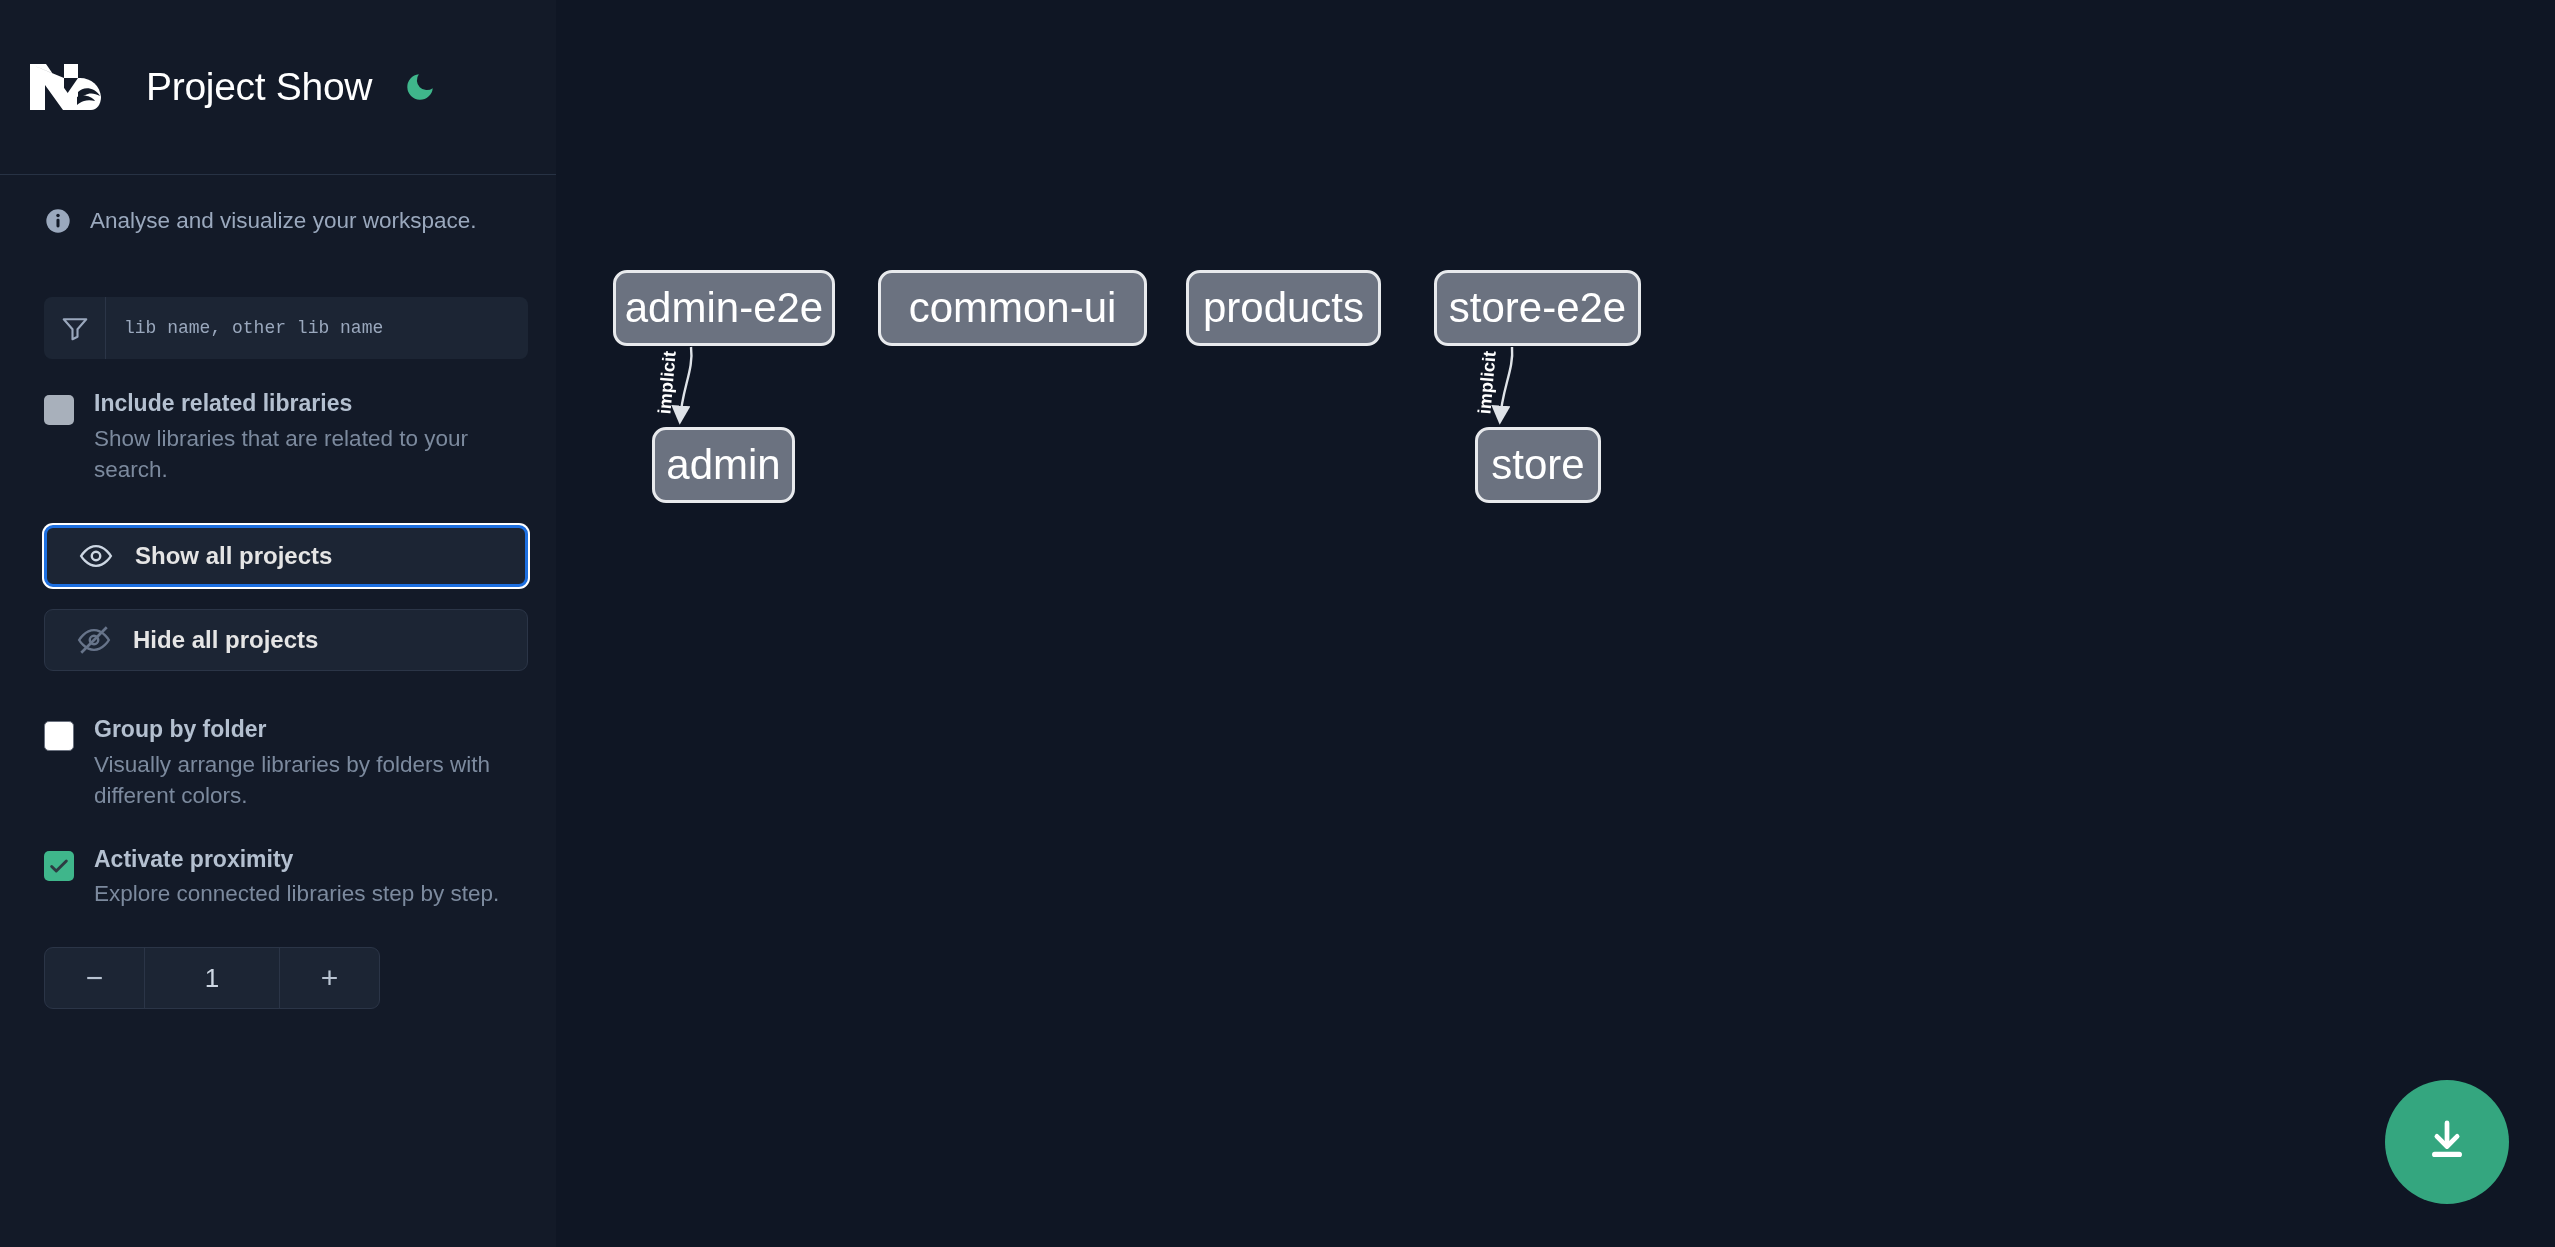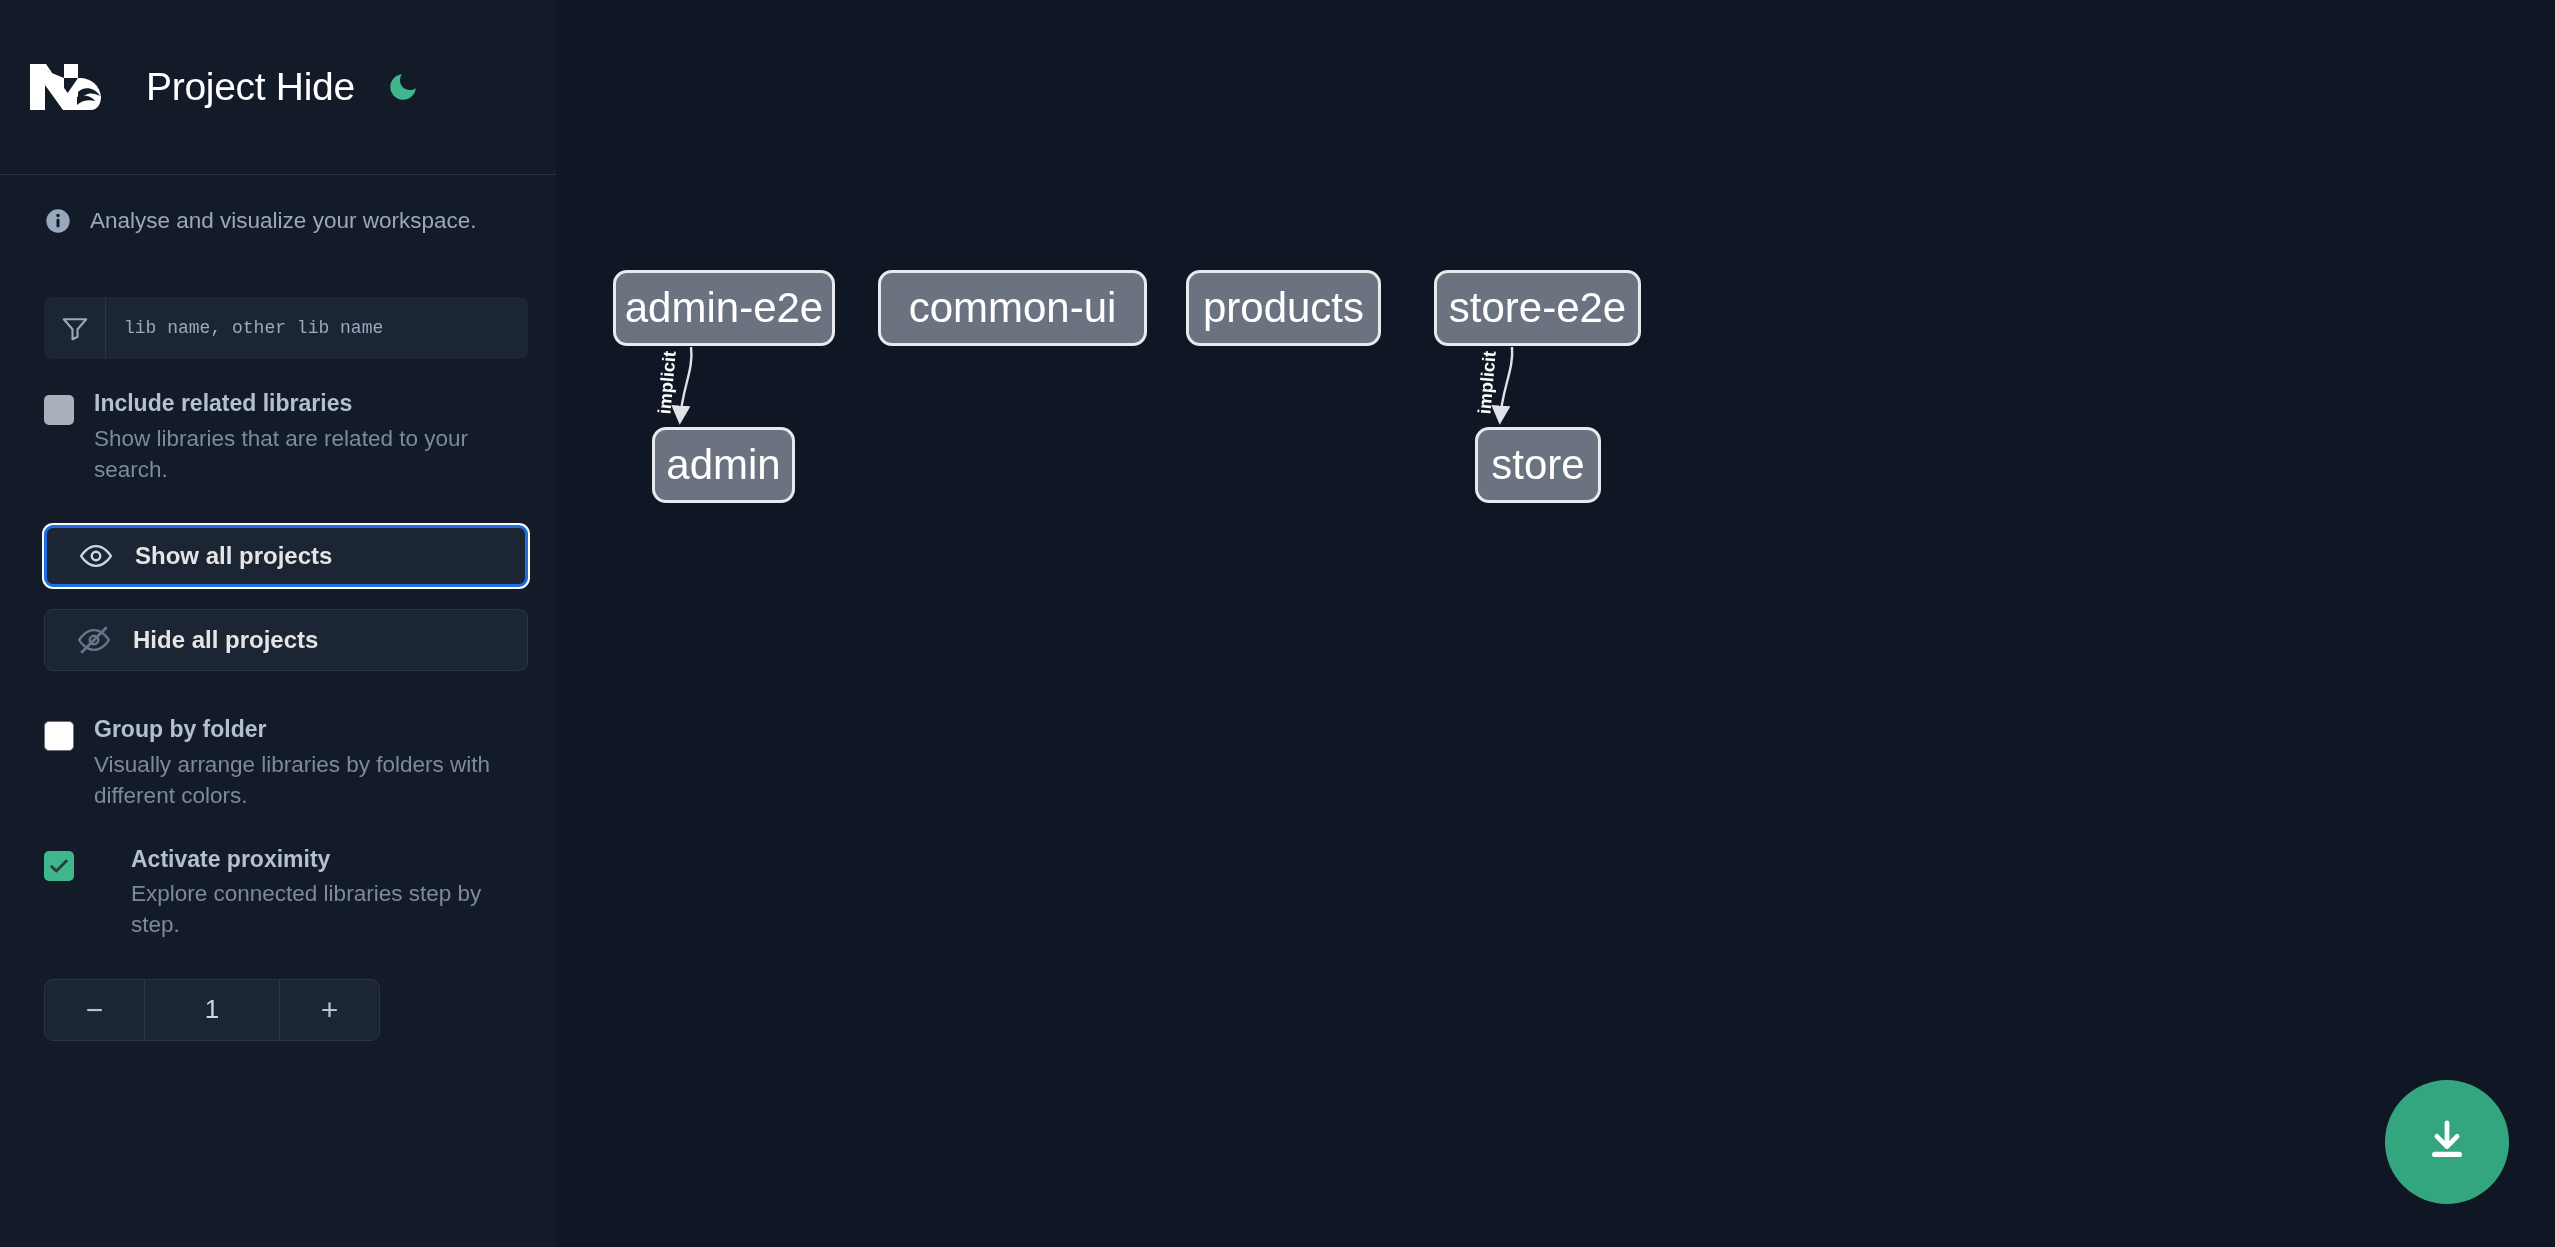--- a/index.html
+++ b/index.html
@@ -260,21 +260,21 @@
 
     <div class="sidebar-header">
       <svg class="nx-logo" viewBox="0 0 88 62">
         <path fill="#ffffff" d="M2 8 h16 l18 26 v-26 h14 v14 h-14 l0 0 M2 8 v46 h15 v-25 l18 25 h17 l-26 -36 z"></path>
         <rect fill="#ffffff" x="36" y="8" width="14" height="14"></rect>
         <path fill="#ffffff" d="M50 22 c12 -1 22 7 23 19 c0 7 -4 13 -10 13 h-13 l-11 -16 l11 -16z"></path>
         <path fill="#131a28" d="M50 36 c4 -4 10 -5 16 -2 c3 2 5 4 6 6 c-4 -2 -8 -3 -12 -2 c-4 1 -7 3 -10 6z"></path>
         <path fill="#131a28" d="M49 41 c4 -2 9 -2 13 0 c2 1 4 2 5 4 c-4 -1 -8 -1 -11 0 c-3 1 -5 2 -7 4z"></path>
       </svg>
 
-      <div class="app-title">Project Hide</div>
+      <div class="app-title">Project Show</div>
 
       <div class="theme-toggle">
         <svg width="34" height="34" viewBox="0 0 24 24">
           <path fill="#3fb68b" d="M21 12.8A9 9 0 1 1 11.2 3a7 7 0 0 0 9.8 9.8z"></path>
         </svg>
       </div>
     </div>
 
     <div class="sidebar-body">
 
@@ -324,21 +324,21 @@
       </div>
 
       <div class="check-block" style="margin-top:44px;">
         <span class="cbx cbx-empty"></span>
         <div class="cbx-text">
           <div class="cbx-label">Group by folder</div>
           <div class="cbx-desc">Visually arrange libraries by folders with different colors.</div>
         </div>
       </div>
 
-      <div class="check-block" style="margin-top:34px;gap:37px;">
+      <div class="check-block" style="margin-top:34px;">
         <span class="cbx cbx-checked">
           <svg width="22" height="22" viewBox="0 0 24 24">
             <path d="M4 12.5l5 5L20 6.5" fill="none" stroke="#2d3b42" stroke-width="3.2" stroke-linecap="round" stroke-linejoin="round"></path>
           </svg>
         </span>
         <div class="cbx-text">
           <div class="cbx-label">Activate proximity</div>
           <div class="cbx-desc">Explore connected libraries step by step.</div>
         </div>
       </div>

